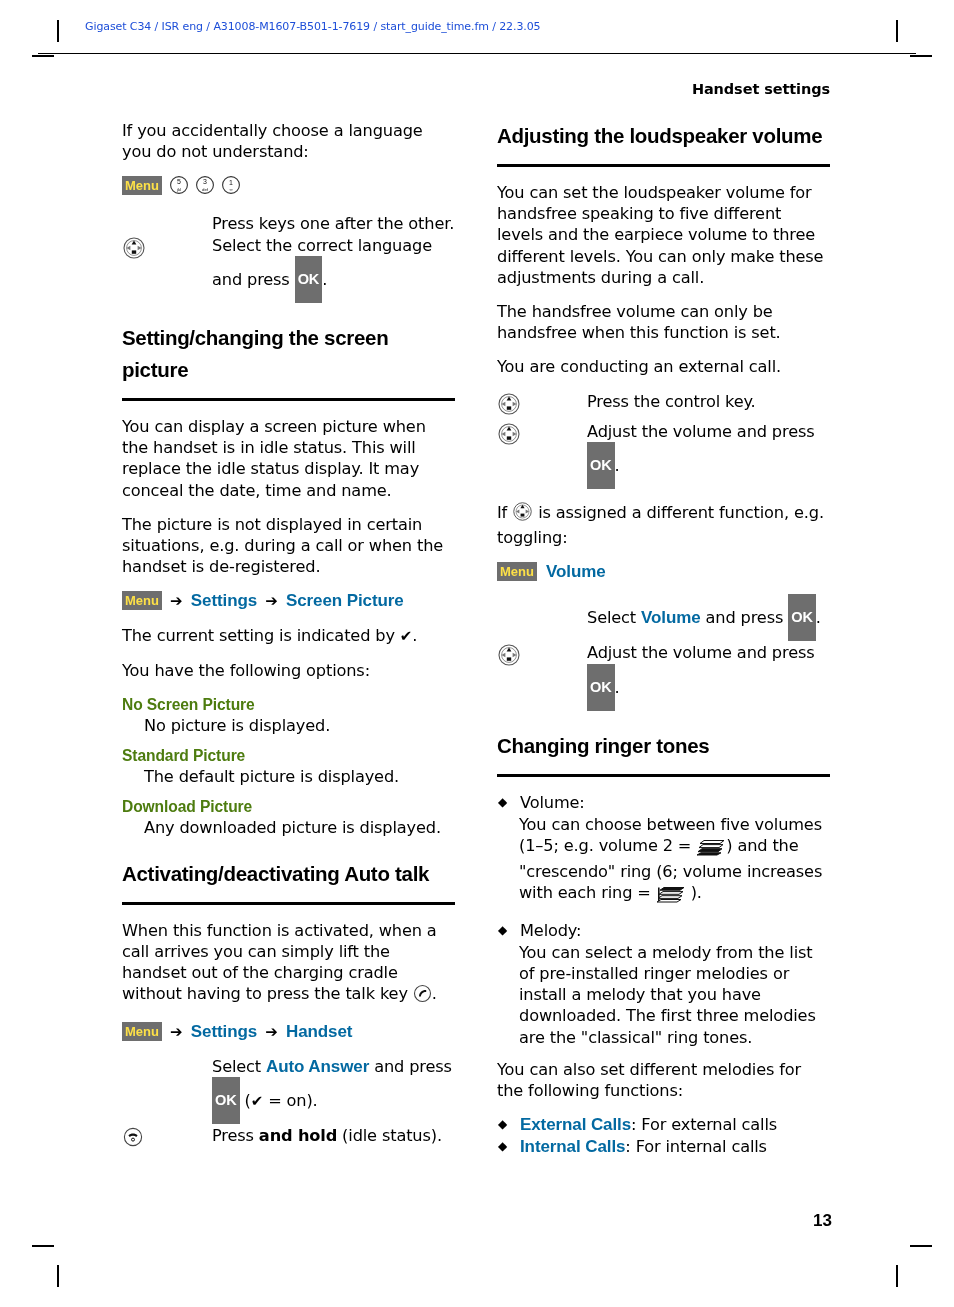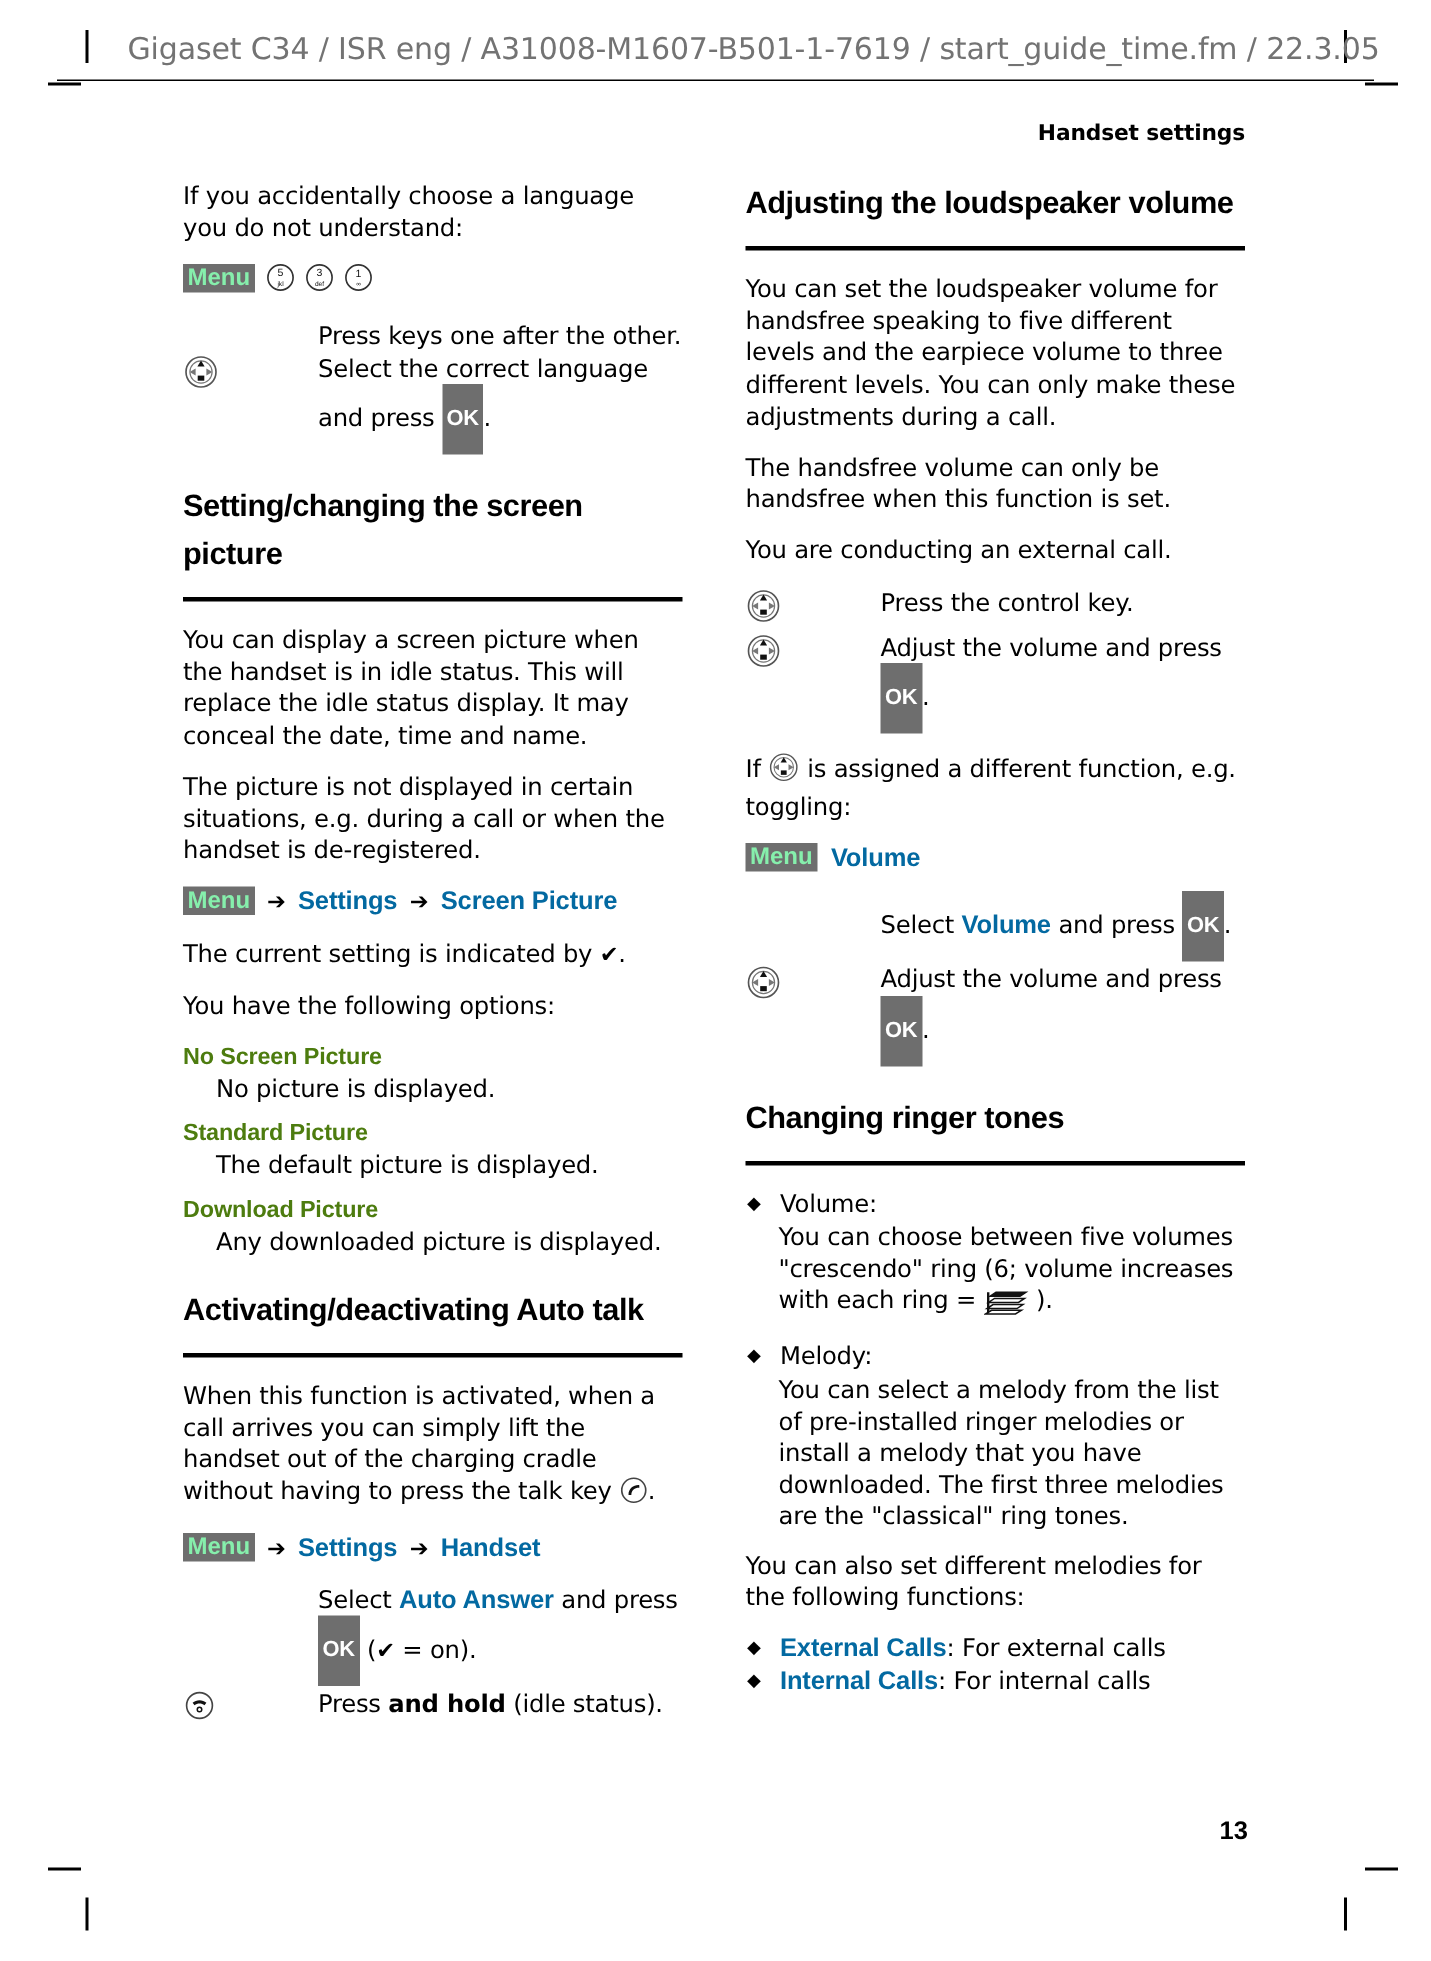--- a/index.html
+++ b/index.html
@@ -20,23 +20,23 @@
   .mark { position: absolute; background: #000; }
   .mark-v { width: 2px; height: 22px; }
   .mark-h { height: 2px; width: 22px; }
 
   
   .running-head {
     position: absolute;
     top: 20px;
     left: 85px;
     width: 790px;
-    font-size: 20px;
+    font-size: 11px;
     letter-spacing: -0.1px;
-    color: #737373;
+    color: #1d4ed8;
     white-space: nowrap;
   }
   .header-rule {
     position: absolute;
     top: 53px;
     left: 38px;
     width: 878px;
     height: 1px;
     background: #000;
   }
@@ -85,23 +85,23 @@
 
   
   .menupath {
     margin: 0 0 12px 0;
     font-size: 16.2px;
     line-height: 21.2px;
   }
   .mkey {
     display: inline-block;
     background: #6e6e6e;
-    color: #86efac;
-    font-weight: bold;
-    font-size: 16px;
+    color: #fde047;
+    font-weight: bold;
+    font-size: 13px;
     line-height: 17px;
     padding: 1px 3px 1px 3px;
     vertical-align: 1px;
     letter-spacing: 0;
     font-family: "Liberation Sans", sans-serif;
   }
   .mitem {
     color: #0369a1;
     font-weight: bold;
     font-size: 17px;
@@ -401,20 +401,26 @@
 
   <h2 class="sec-head">Changing ringer tones</h2>
 
   <div class="bullet-group">
     <div class="bullet-row">
       <div class="bullet-glyph">◆</div>
       <div class="bullet-body">Volume:</div>
     </div>
     <div class="bullet-cont">
       <div class="bullet-body">You can choose between five volumes</div>
+      <div class="bullet-body"><span>(1–5; e.g. volume 2 = </span><span class="icon-vol"><svg width="30" height="17" viewBox="0 0 30 17">
+              <polygon points="8,1.5 28,1.5 24,4.5 4,4.5" fill="#fff" stroke="#111" stroke-width="1"></polygon>
+              <polygon points="7,5.6 27,5.6 23,8.6 3,8.6" fill="#fff" stroke="#111" stroke-width="1"></polygon>
+              <polygon points="6,9.7 26,9.7 22,12.7 2,12.7" fill="#111" stroke="#111" stroke-width="1"></polygon>
+              <polygon points="5,13.8 25,13.8 21,16 1,16" fill="#111" stroke="#111" stroke-width="1"></polygon>
+            </svg></span><span>) and the</span></div>
       <div class="bullet-body">"crescendo" ring (6; volume increases</div>
       <div class="bullet-body"><span>with each ring = </span><span class="icon-vol"><svg width="30" height="17" viewBox="0 0 30 17">
               <rect x="2" y="1.5" width="1.6" height="14.5" fill="#111"></rect>
               <polygon points="8,1.5 28,1.5 24,4.2 4,4.2" fill="#111" stroke="#111" stroke-width="1"></polygon>
               <polygon points="7,5.6 27,5.6 23,8.3 3,8.3" fill="#fff" stroke="#111" stroke-width="1"></polygon>
               <polygon points="6,9.7 26,9.7 22,12.4 2,12.4" fill="#fff" stroke="#111" stroke-width="1"></polygon>
               <polygon points="5,13.5 25,13.5 21,16 1,16" fill="#fff" stroke="#111" stroke-width="1"></polygon>
             </svg></span><span> ).</span></div>
     </div>
   </div>

